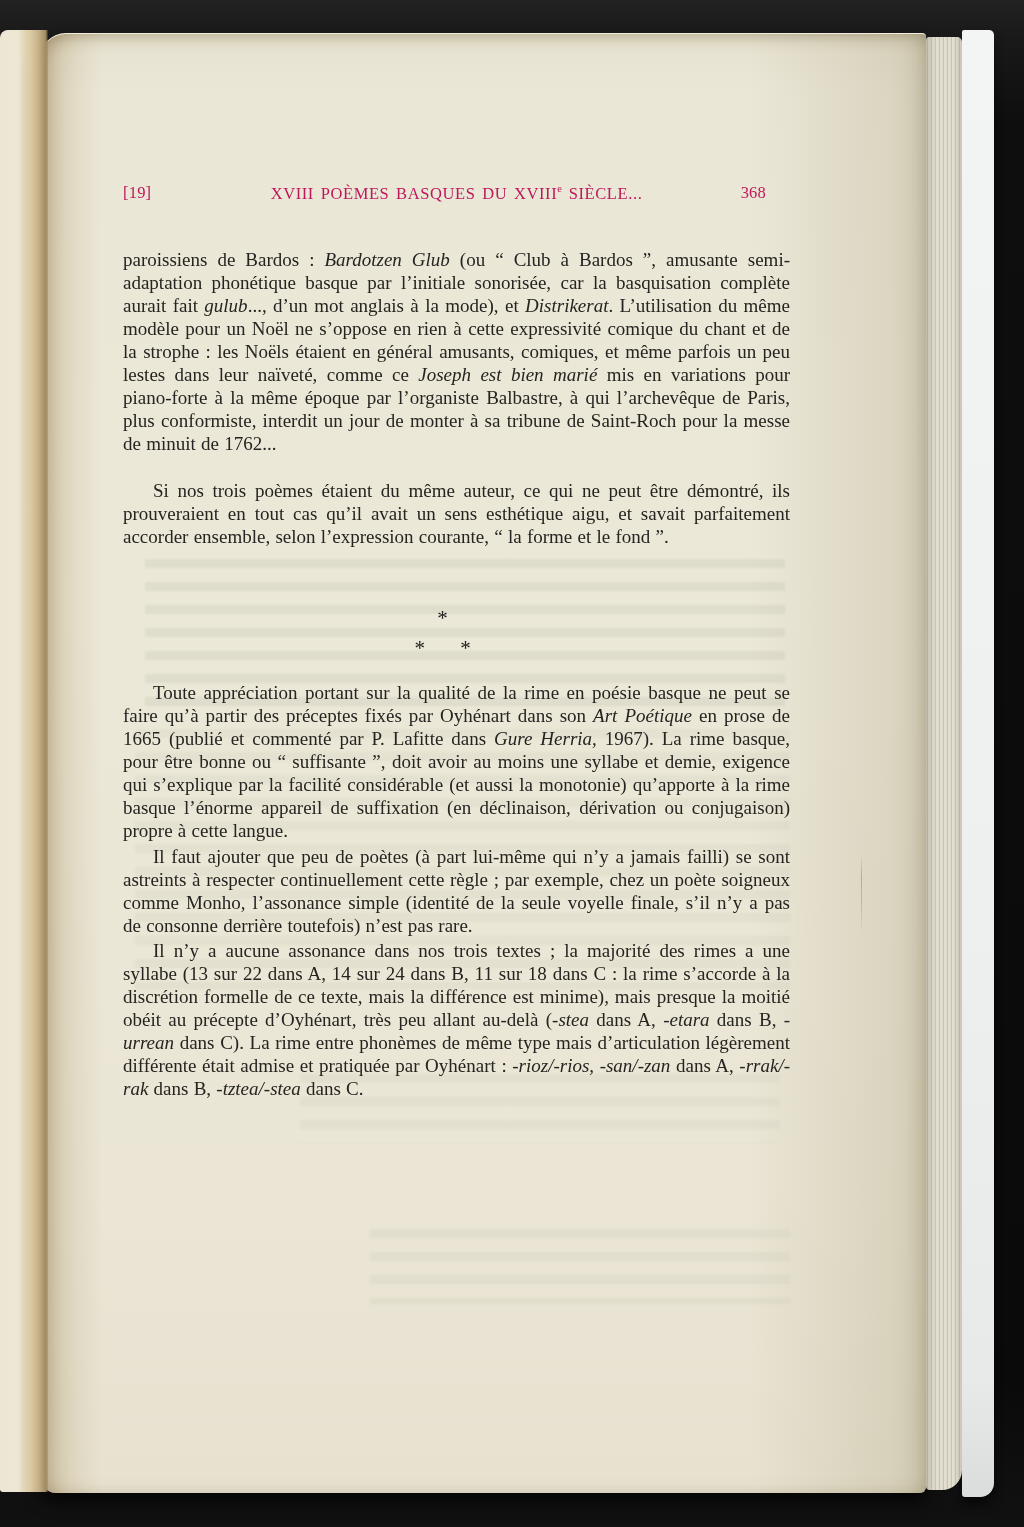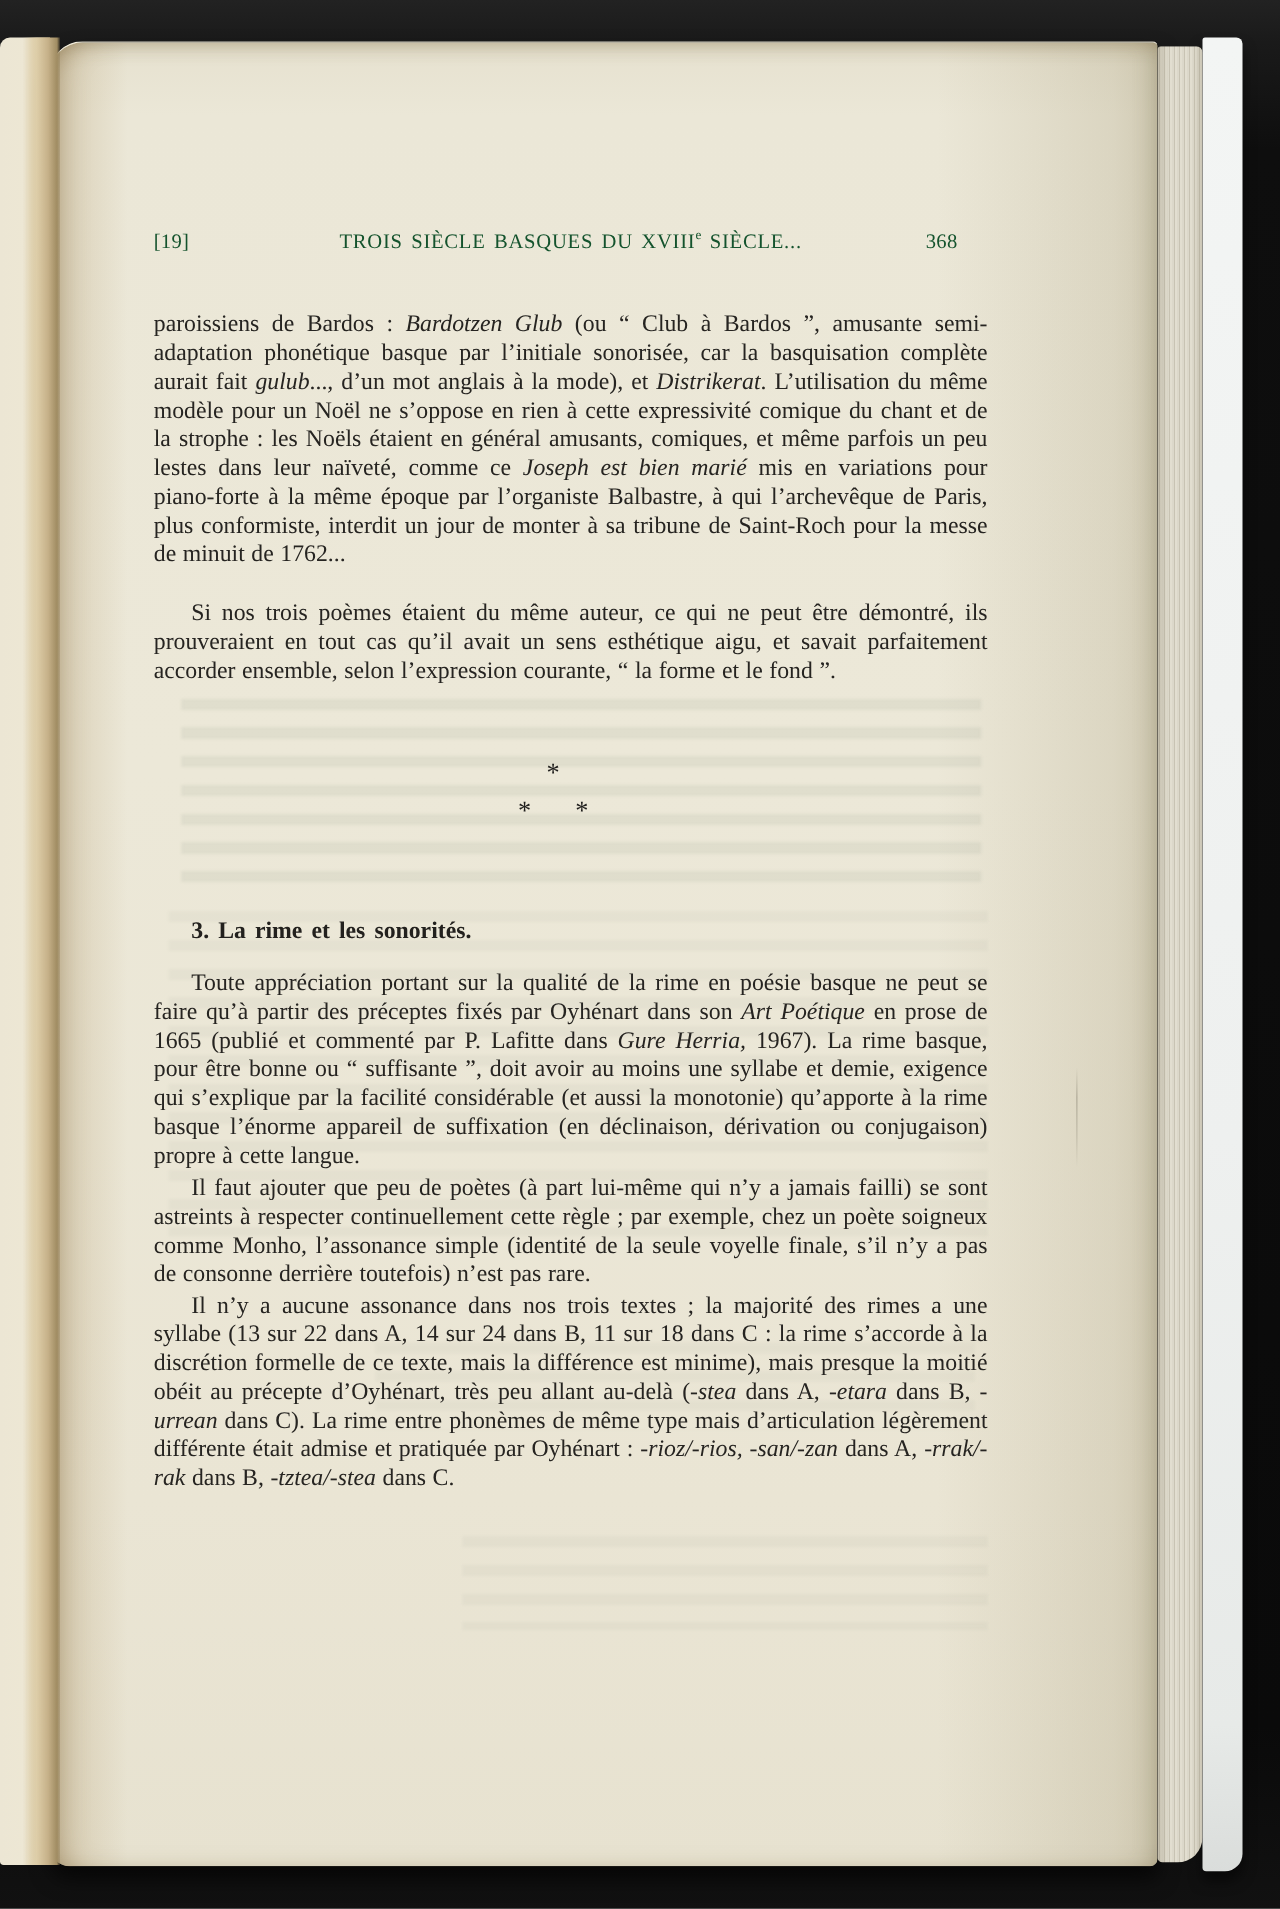--- a/index.html
+++ b/index.html
@@ -52,21 +52,21 @@
   .g2{left:95px;top:695px;width:655px;height:260px;opacity:.5;
       background:repeating-linear-gradient(180deg,rgba(128,140,122,.13) 0 9px,rgba(0,0,0,0) 9px 23px);}
   .g3{left:260px;top:1040px;width:480px;height:70px;opacity:.45;
       background:repeating-linear-gradient(180deg,rgba(128,140,122,.13) 0 9px,rgba(0,0,0,0) 9px 23px);}
   .g4{left:330px;top:1195px;width:420px;height:75px;opacity:.5;
       background:repeating-linear-gradient(180deg,rgba(128,140,122,.13) 0 9px,rgba(0,0,0,0) 9px 23px);}
   .scratch{position:absolute;left:821px;top:820px;width:1px;height:80px;z-index:2;
       background:linear-gradient(180deg,rgba(0,0,0,0),rgba(90,85,70,.35) 30%,rgba(90,85,70,.2) 70%,rgba(0,0,0,0));}
   
   .content{position:absolute;left:123px;top:183px;width:667px;z-index:5;color:#262421;}
-  .pghead{position:relative;height:22px;text-align:center;font-size:16.5px;letter-spacing:.6px;color:#14532d;}
+  .pghead{position:relative;height:22px;text-align:center;font-size:16.5px;letter-spacing:.6px;color:#be185d;}
   .mref{position:absolute;left:0;top:0;letter-spacing:.2px;}
   .pnum{position:absolute;right:24px;top:0;letter-spacing:.2px;}
   .rtitle{word-spacing:2px;}
   .rtitle .sup{font-size:10.5px;vertical-align:7px;letter-spacing:0;}
   .bodytext{margin-top:43px;font-size:19px;line-height:23px;text-align:justify;word-spacing:.5px;}
   .bodytext p{margin:0;text-indent:30px;}
   p.noindent{text-indent:0;}
   p.p2{margin-top:24px;}
   .it{font-style:italic;}
   .sup{font-size:10.5px;vertical-align:7px;}
@@ -92,32 +92,31 @@
   <div class="scratch"></div>
 </div>
 
 <div class="gutter"></div>
 <div class="fore-edge"></div>
 <div class="cover-strip"></div>
 
 <div class="content">
   <div class="pghead">
     <span class="mref">[19]</span>
-    <span class="rtitle"><span>TROIS SIÈCLE BASQUES DU XVIII</span><span class="sup">e</span><span> SIÈCLE...</span></span>
+    <span class="rtitle"><span>XVIII POÈMES BASQUES DU XVIII</span><span class="sup">e</span><span> SIÈCLE...</span></span>
     <span class="pnum">368</span>
   </div>
 
   <div class="bodytext">
     <p class="noindent"><span>paroissiens de Bardos : </span><span class="it">Bardotzen Glub</span><span> (ou “ Club à Bardos ”, amusante semi-adaptation phonétique basque par l’initiale sonorisée, car la basquisation complète aurait fait </span><span class="it">gulub</span><span>..., d’un mot anglais à la mode), et </span><span class="it">Distrikerat</span><span>. L’utilisation du même modèle pour un Noël ne s’oppose en rien à cette expressivité comique du chant et de la strophe : les Noëls étaient en général amusants, comiques, et même parfois un peu lestes dans leur naïveté, comme ce </span><span class="it">Joseph est bien marié</span><span> mis en variations pour piano-forte à la même époque par l’organiste Balbastre, à qui l’archevêque de Paris, plus conformiste, interdit un jour de monter à sa tribune de Saint-Roch pour la messe de minuit de 1762...</span></p>
     <p class="p2"><span>Si nos trois poèmes étaient du même auteur, ce qui ne peut être démontré, ils prouveraient en tout cas qu’il avait un sens esthétique aigu, et savait parfaitement accorder ensemble, selon l’expression courante, “ la forme et le fond ”.</span></p>
 
     <div class="separator">
       <div class="ast1">*</div>
       <div class="ast2">* *</div>
     </div>
 
-    <h3 class="heading">3. La rime et les sonorités.</h3>
 
     <p class="p3"><span>Toute appréciation portant sur la qualité de la rime en poésie basque ne peut se faire qu’à partir des préceptes fixés par Oyhénart dans son </span><span class="it">Art Poétique</span><span> en prose de 1665 (publié et commenté par P. Lafitte dans </span><span class="it">Gure Herria,</span><span> 1967). La rime basque, pour être bonne ou “ suffisante ”, doit avoir au moins une syllabe et demie, exigence qui s’explique par la facilité considérable (et aussi la monotonie) qu’apporte à la rime basque l’énorme appareil de suffixation (en déclinaison, dérivation ou conjugaison) propre à cette langue.</span></p>
     <p class="p4"><span>Il faut ajouter que peu de poètes (à part lui-même qui n’y a jamais failli) se sont astreints à respecter continuellement cette règle ; par exemple, chez un poète soigneux comme Monho, l’assonance simple (identité de la seule voyelle finale, s’il n’y a pas de consonne derrière toutefois) n’est pas rare.</span></p>
     <p class="p5"><span>Il n’y a aucune assonance dans nos trois textes ; la majorité des rimes a une syllabe (13 sur 22 dans A, 14 sur 24 dans B, 11 sur 18 dans C : la rime s’accorde à la discrétion formelle de ce texte, mais la différence est minime), mais presque la moitié obéit au précepte d’Oyhénart, très peu allant au-delà (</span><span class="it">-stea</span><span> dans A, </span><span class="it">-etara</span><span> dans B, </span><span class="it">-urrean</span><span> dans C). La rime entre phonèmes de même type mais d’articulation légèrement différente était admise et pratiquée par Oyhénart : </span><span class="it">-rioz/-rios,</span><span> </span><span class="it">-san/-zan</span><span> dans A, </span><span class="it">-rrak/-rak</span><span> dans B, </span><span class="it">-tztea/-stea</span><span> dans C.</span></p>
   </div>
 </div>
 
 </body></html>

